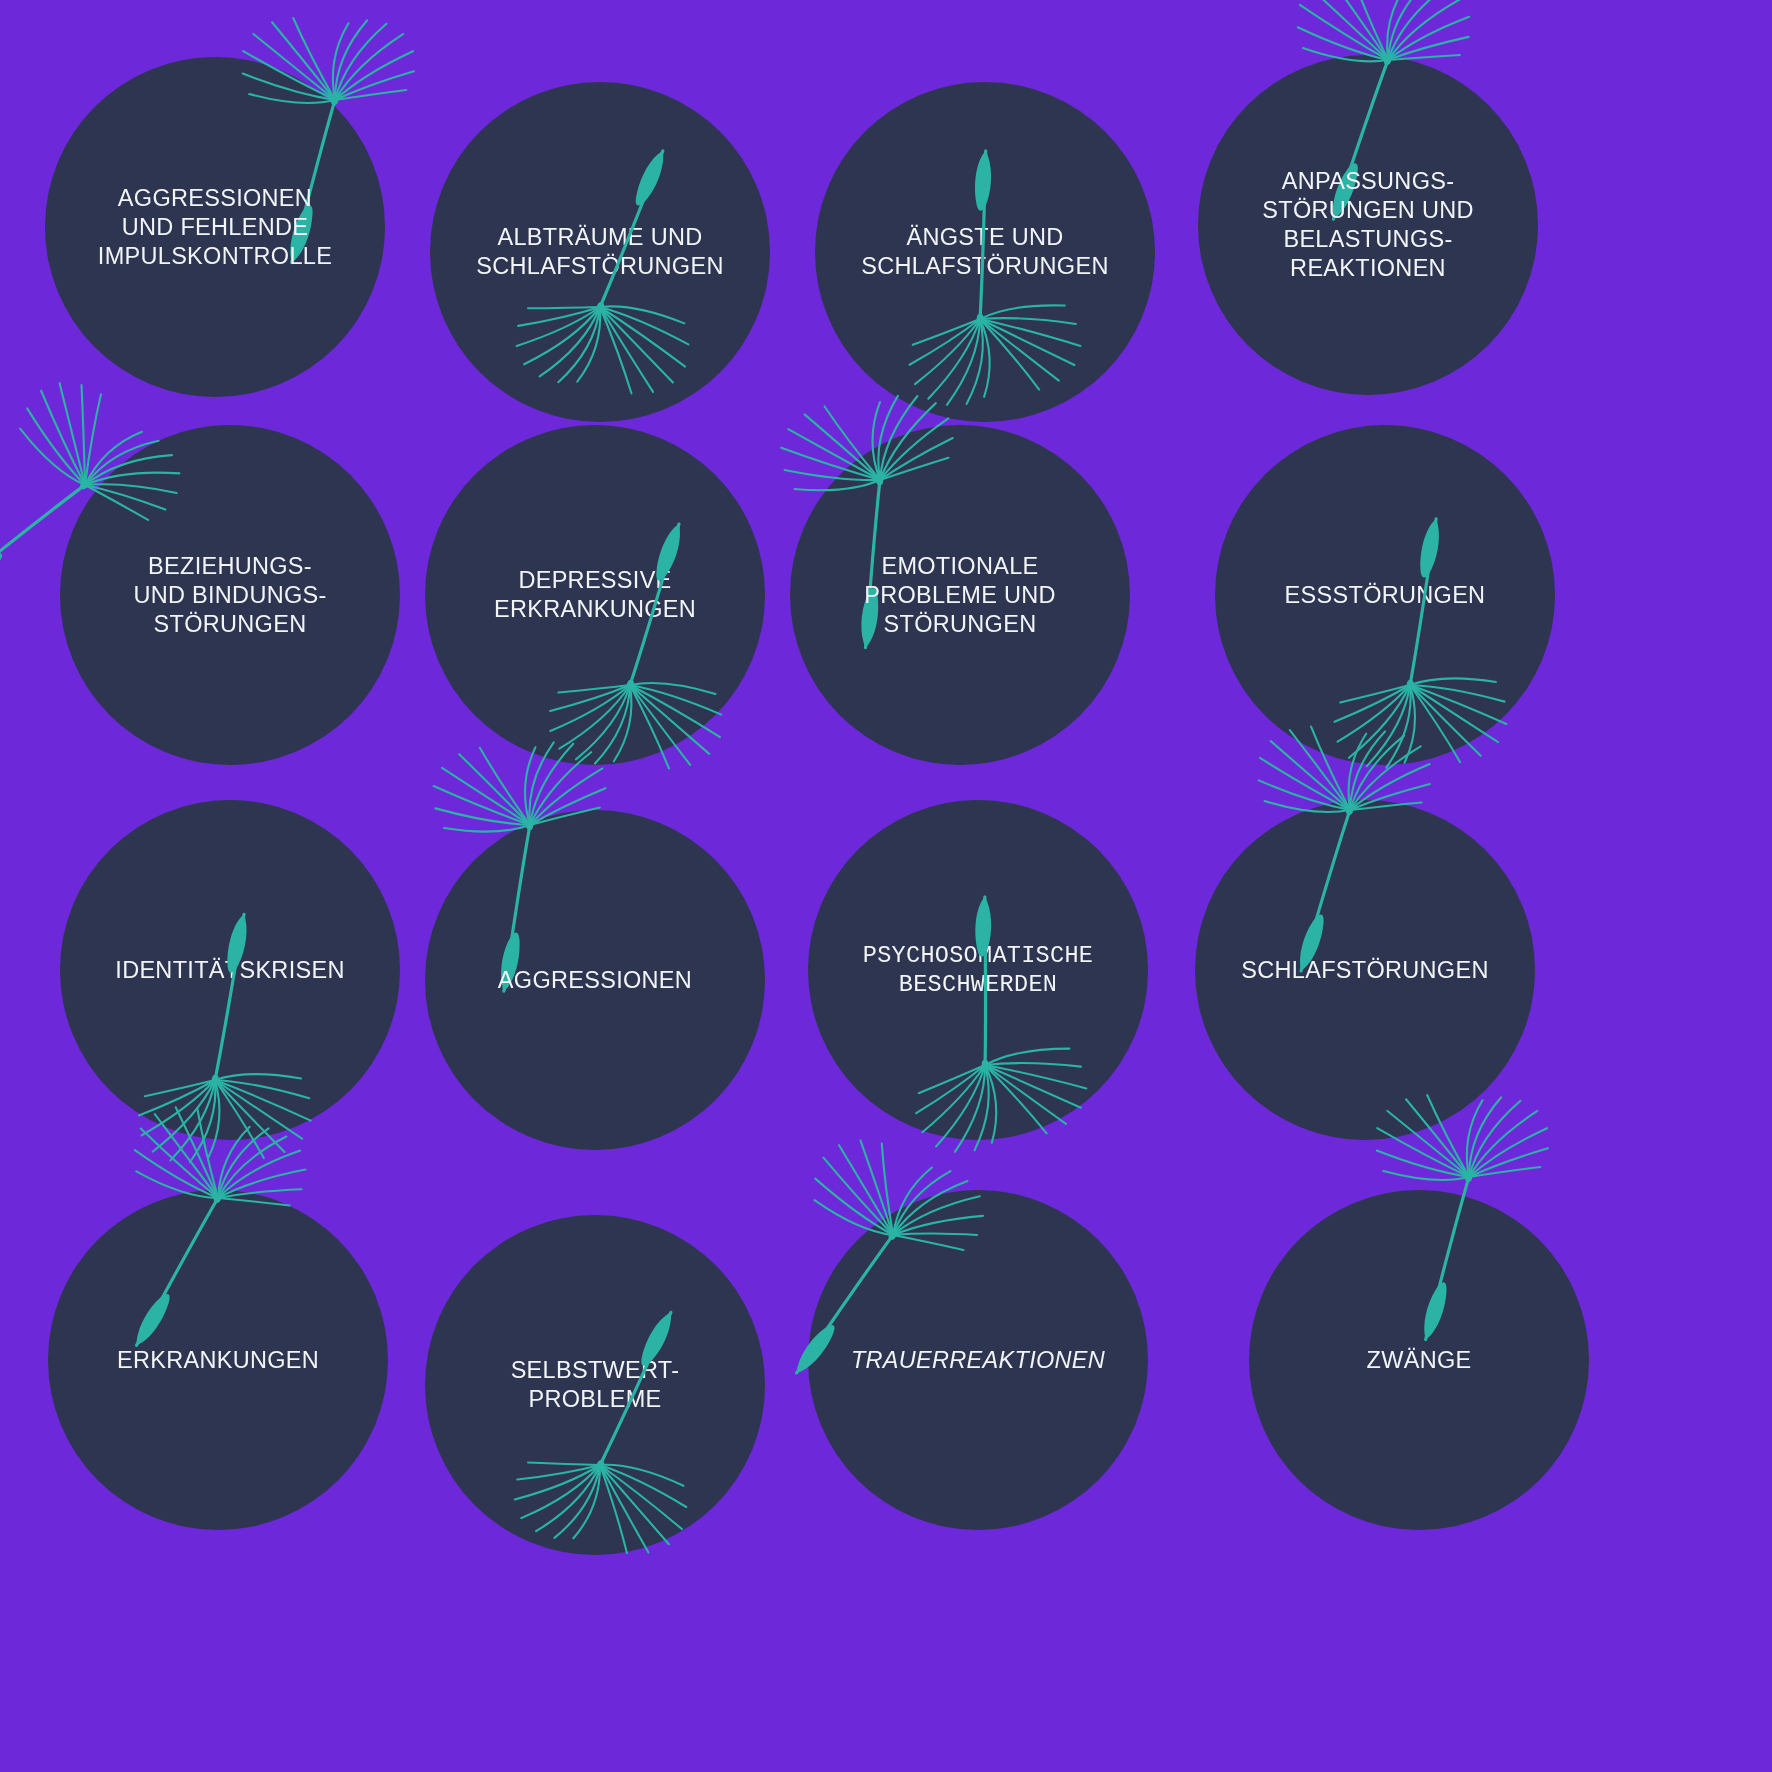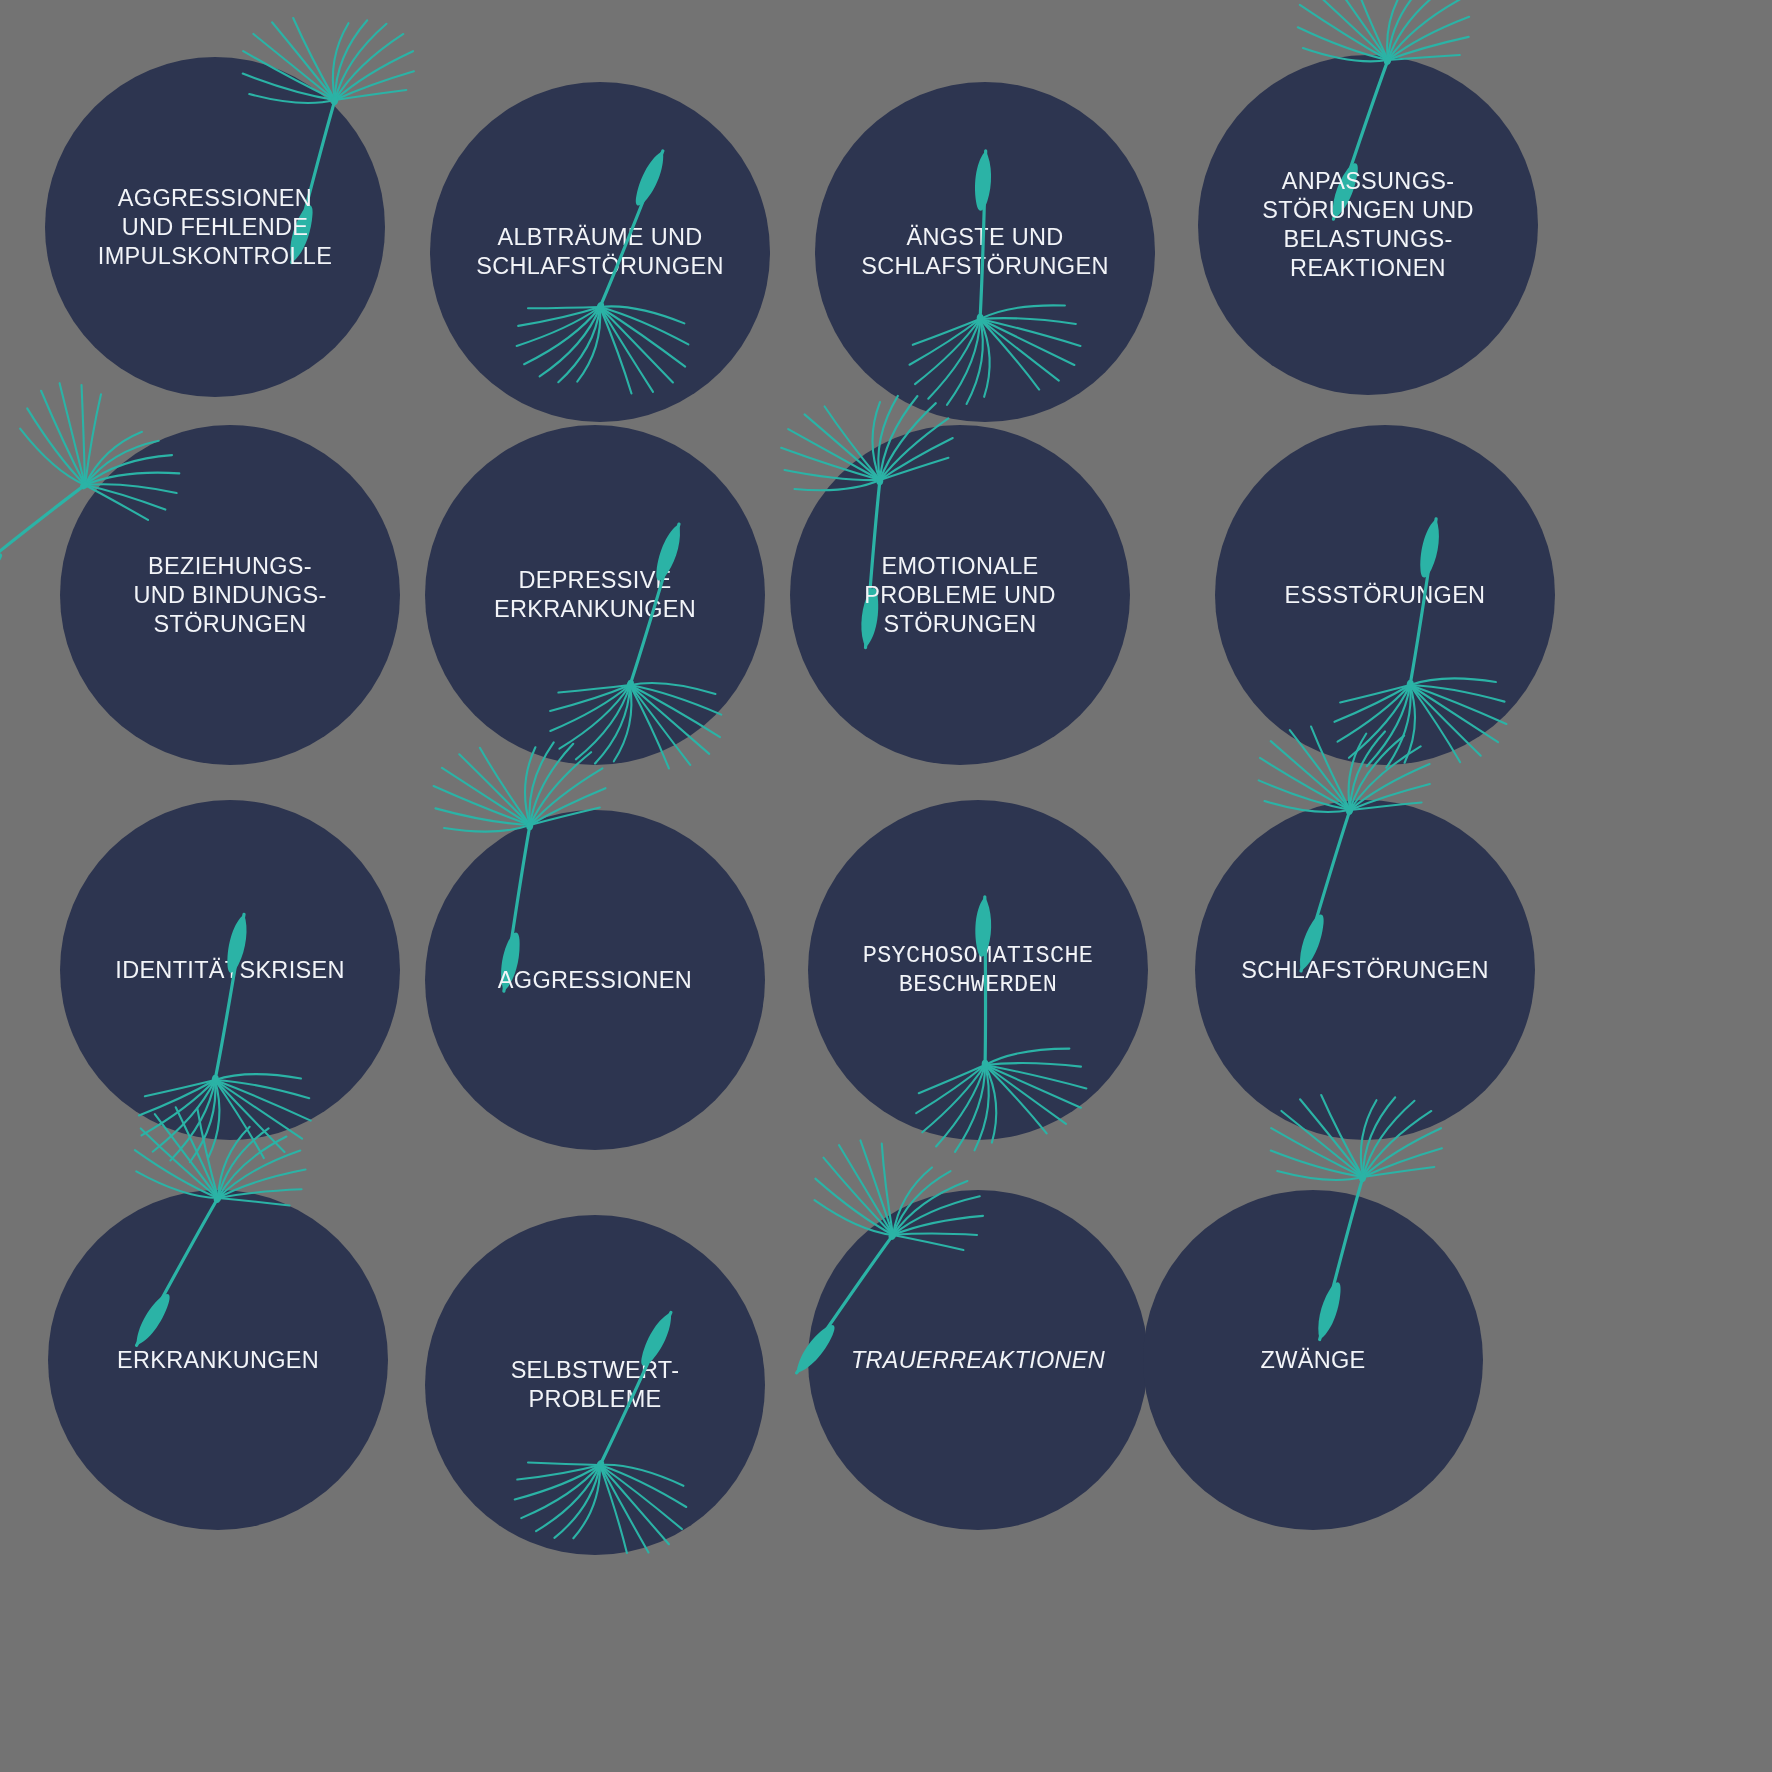--- a/index.html
+++ b/index.html
@@ -4,21 +4,21 @@
 <style>
   html, body {
     margin: 0;
     padding: 0;
     background: #000000;
   }
   #stage {
     position: relative;
     width: 1772px;
     height: 1772px;
-    background: #737373;
+    background: #6d28d9;
     overflow: hidden;
     font-family: "Liberation Sans", sans-serif;
   }
   .cell {
     position: absolute;
     width: 340px;
     height: 340px;
   }
   .circle {
     position: absolute;
@@ -474,21 +474,21 @@
             <path d="M 0 0 Q 19.3 -33.5 59.1 -70.5" stroke="#2bb3a6" stroke-width="2.1" fill="none" stroke-linecap="round"></path>
             <path d="M 0 0 Q 26.5 -24.5 66.2 -51.7" stroke="#2bb3a6" stroke-width="2.1" fill="none" stroke-linecap="round"></path>
             <path d="M 0 0 Q 29.0 -14.7 64.7 -31.6" stroke="#2bb3a6" stroke-width="2.1" fill="none" stroke-linecap="round"></path>
             <ellipse cx="0" cy="1" rx="3.4" ry="4.2" fill="#2bb3a6"></ellipse>
           </g>
         </svg>
     </div>
     <div class="label">TRAUERREAKTIONEN</div>
   </div>
 
-  <div class="cell" style="left:1143px; top:1190px;">
+  <div class="cell" style="left:1249px; top:1190px;">
     <div class="circle"></div>
     <div class="seed" style="left:105px; top:-98px;">
       <svg width="230" height="300" viewBox="0 0 230 300">
           <g class="sd" transform="translate(115,85) rotate(18)">
             <path d="M 0 2 C 2 60 6 120 9 168" stroke="#2bb3a6" stroke-width="3.2" fill="none" stroke-linecap="round"></path>
             <path d="M 9 168 C 1 156 -1 134 3 118 C 6 106 11 104 14 116 C 19 136 17 158 9 168 Z" fill="#2bb3a6"></path>
             <path d="M 0 0 Q -29.4 18.0 -83.4 20.8" stroke="#2bb3a6" stroke-width="2.1" fill="none" stroke-linecap="round"></path>
             <path d="M 0 0 Q -40.7 6.7 -95.9 3.4" stroke="#2bb3a6" stroke-width="2.1" fill="none" stroke-linecap="round"></path>
             <path d="M 0 0 Q -47.5 -6.4 -102.4 -18.1" stroke="#2bb3a6" stroke-width="2.1" fill="none" stroke-linecap="round"></path>
             <path d="M 0 0 Q -48.4 -18.5 -98.0 -37.6" stroke="#2bb3a6" stroke-width="2.1" fill="none" stroke-linecap="round"></path>

